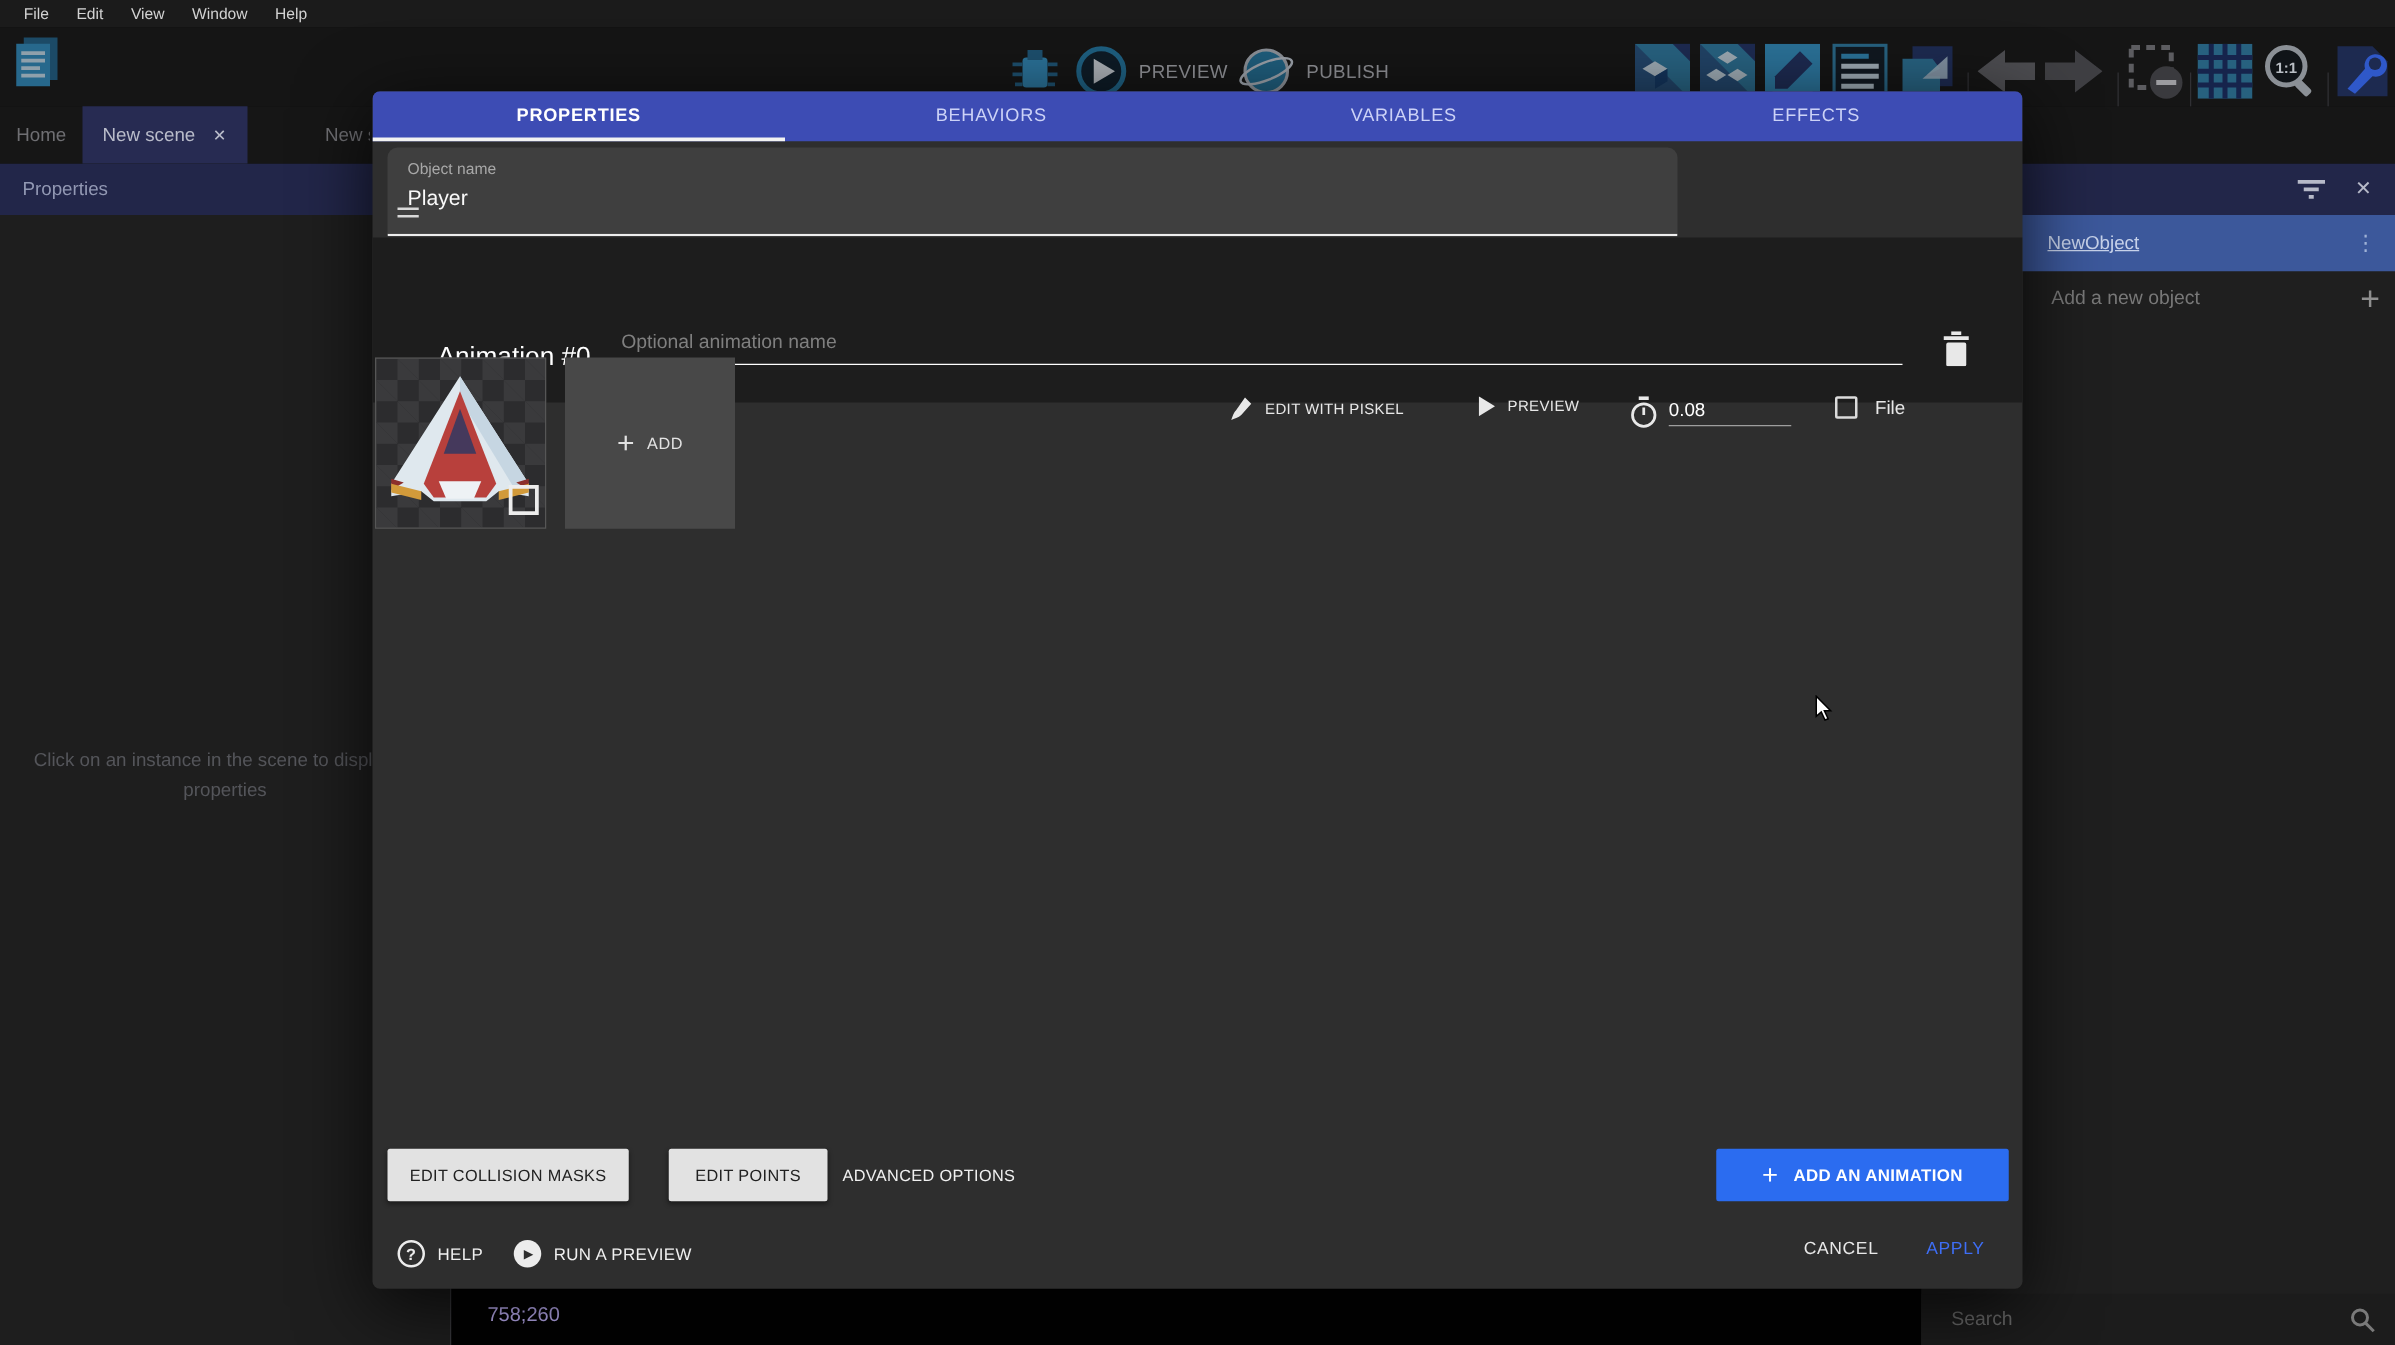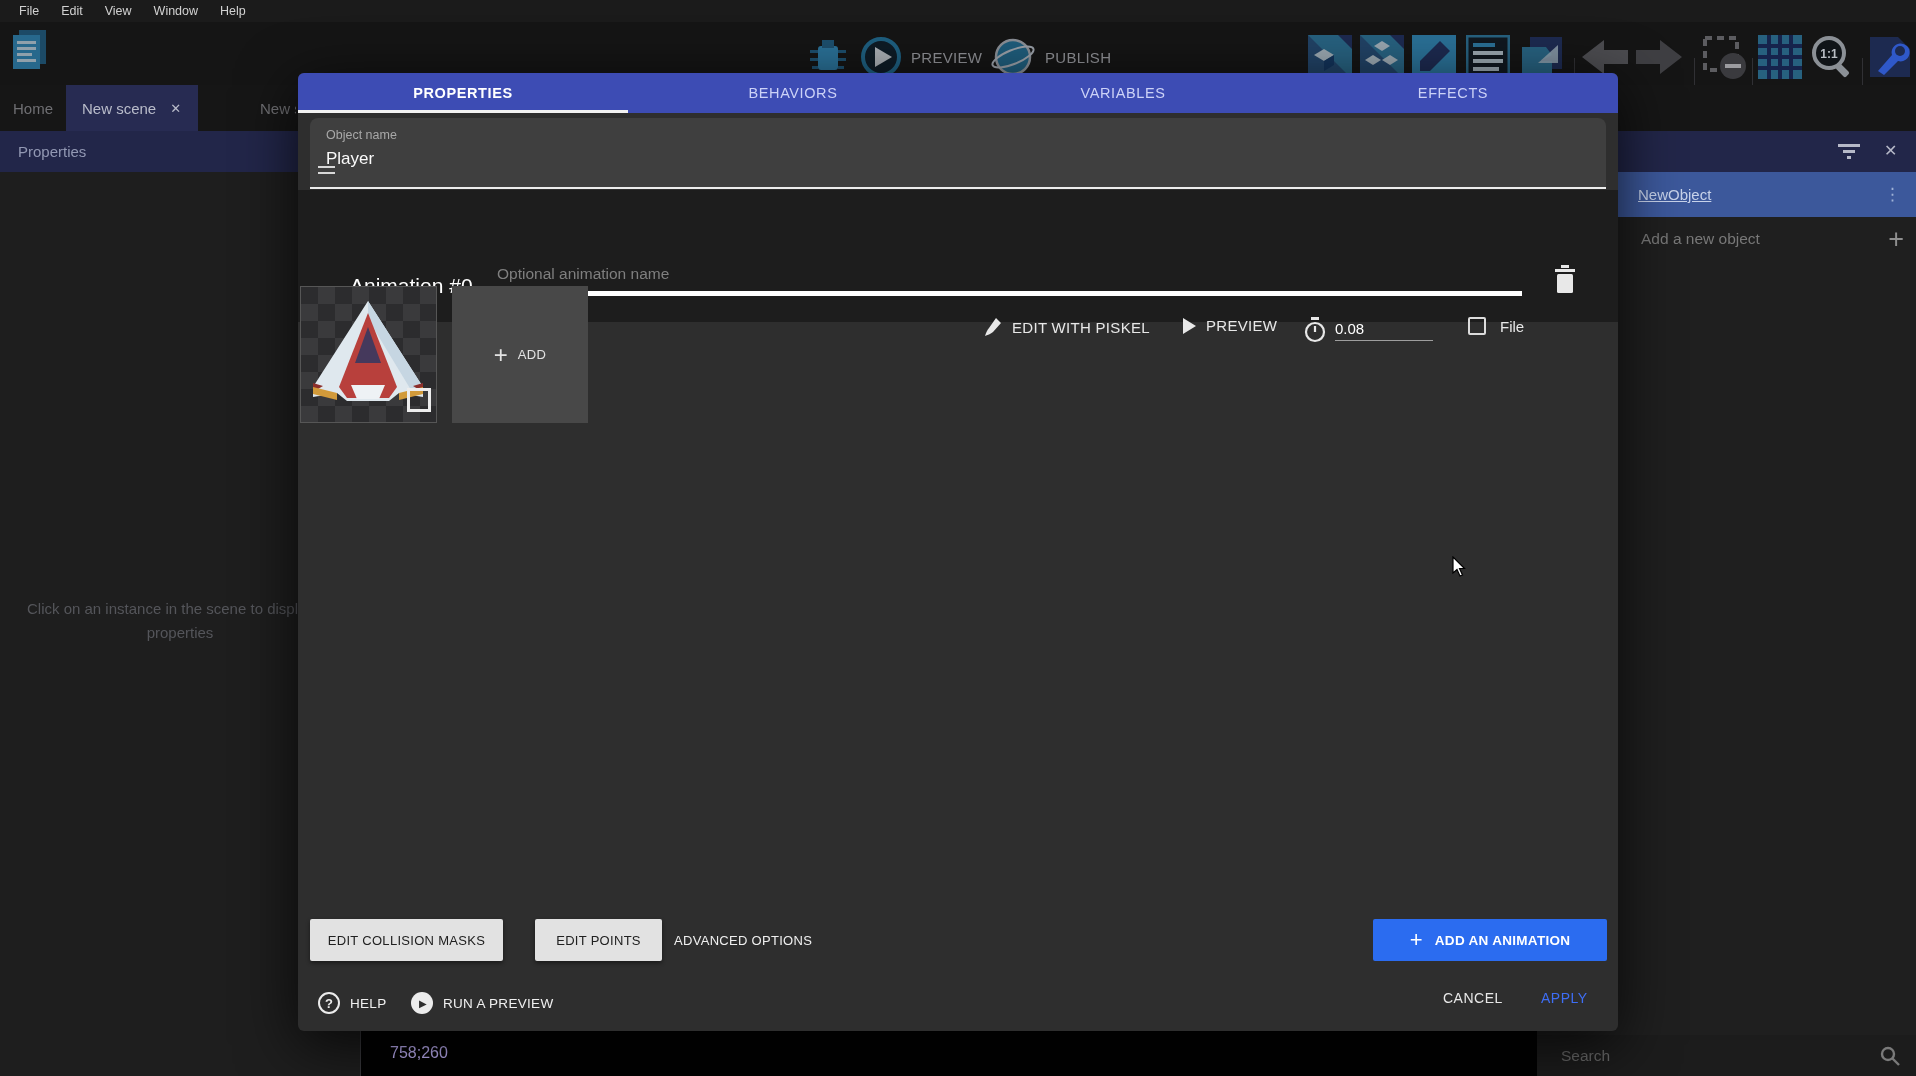--- a/index.html
+++ b/index.html
@@ -57,37 +57,37 @@
 
   
   #dialog { left:298px; top:73px; width:1320px; height:958px; background:#2e2e2e;
             border-radius:6px; box-shadow:0 14px 60px rgba(0,0,0,.75); z-index:10; overflow:hidden; }
   #dlg-tabs { left:0; top:0; width:1320px; height:40px; background:#3d4cb4; display:flex; }
   .dlg-tab { width:330px; height:40px; display:flex; align-items:center; justify-content:center;
              font-size:14.5px; letter-spacing:.6px; color:#ccd2f7; }
   .dlg-tab.active { color:#ffffff; font-weight:bold; }
   #dlg-tab-indicator { left:0; top:37px; width:330px; height:3px; background:#f2f2f2; }
 
-  #name-section { left:12px; top:45px; width:1296px; height:71px; background:#3f3f3f;
+  #name-section { left:12px; top:45px; width:1032px; height:71px; background:#3f3f3f;
                   border-radius:8px 8px 0 0; border-bottom:2px solid #ededed;text-decoration:underline; }
   #name-section .lbl { position:absolute; left:16px; top:10px; font-size:12.5px; color:#a8a8a8; }
   #obj-name-input { position:absolute; left:16px; top:31px; width:1260px; background:transparent;
                     border:none; outline:none; font-size:17px; color:#fafafa; font-family:inherit; }
 
   #anim-strip { left:0; top:117px; width:1320px; height:132px; background:#1d1d1d; }
   .drag-handle { position:absolute; left:20px; top:93px; width:17px; }
   .drag-handle i { display:block; height:2px; background:#d8d8d8; margin-bottom:4px; }
   #anim-title { position:absolute; left:52px; top:201px; font-size:21px; color:#ffffff; }
   #anim-name-input { position:absolute; left:199px; top:192px; width:1025px; background:transparent;
-                     border:none; border-bottom:5px solid #ffffff; outline:none; padding-bottom:8px;
+                     border:none; border-bottom:1px solid #ffffff; outline:none; padding-bottom:8px;
                      font-size:15.5px; color:#eee; font-family:inherit; }
   #anim-name-input::placeholder { color:#7f7f7f; }
   .anim-actions { position:absolute; left:0; top:244px; width:1290px; height:40px; }
   .act { position:absolute; display:flex; align-items:center; color:#e8e8e8; }
-  .act .txt { font-size:15px; letter-spacing:.3px; }
+  .act .txt { font-size:12px; letter-spacing:.3px; }
   #time-input { width:98px; background:transparent; border:none; border-bottom:1px solid #9e9e9e;
                 outline:none; font-size:15px; color:#fff; font-family:inherit; padding-bottom:3px; }
   .checkbox { width:18px; height:18px; border:2px solid #dcdcdc; border-radius:2px; }
 
   #thumb-tile { left:2px; top:213px; width:137px; height:137px; border:1px solid #565656;
     background-color:#2c2c2e;
     background-image:linear-gradient(45deg,#3a3a3c 25%,transparent 25%,transparent 75%,#3a3a3c 75%),
                      linear-gradient(45deg,#3a3a3c 25%,transparent 25%,transparent 75%,#3a3a3c 75%);
     background-size:34px 34px; background-position:0 0,17px 17px; }
   #thumb-check { left:109px; top:315px; width:24px; height:24px; border:3px solid #ededed; }

